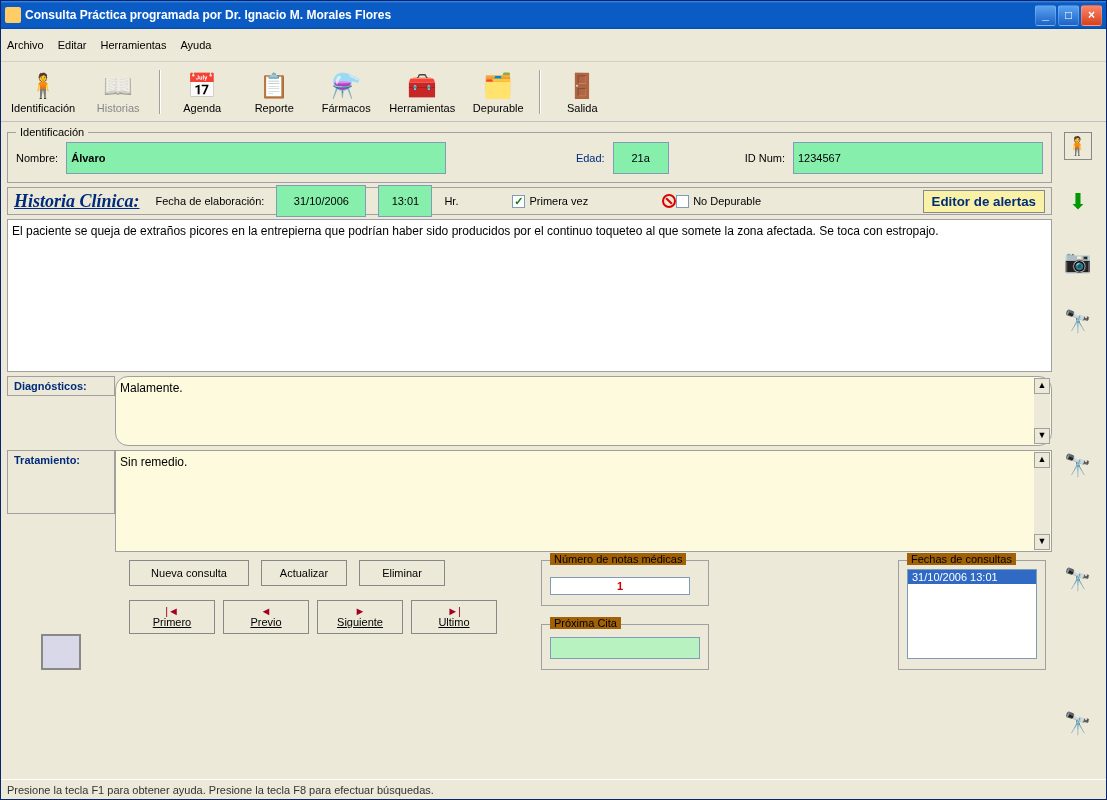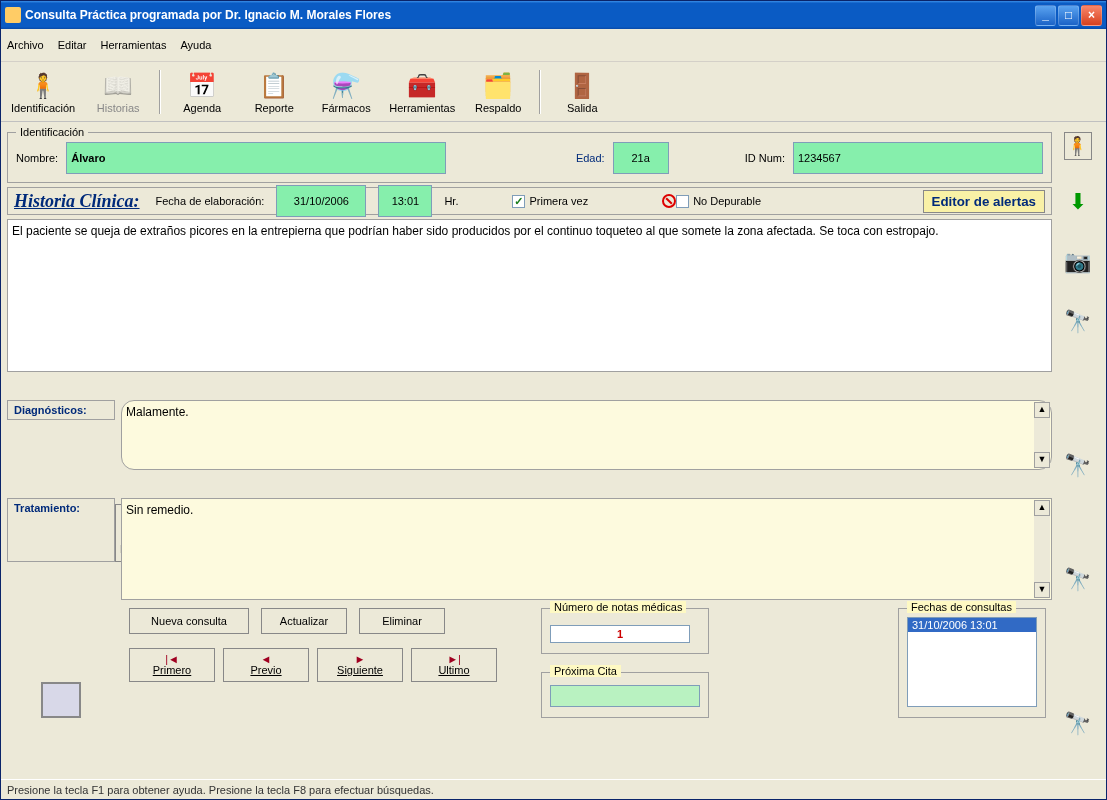--- a/index.html
+++ b/index.html
@@ -190,23 +190,21 @@
   textarea.bigtext {
     width:100%;
     border:1px solid #a0a0a0;
     font:12px Tahoma,Arial,sans-serif;
     padding:4px;
     resize:none;
     background:#fff;
   }
   .section-row {
     display:flex;
-    gap:6px;
     align-items:flex-start;
-    margin-top:24px;
   }
   .section-label {
     border:1px solid #a0a0a0;
     background:#ece9d8;
     font-weight:bold;
     color:#002a7a;
     padding:3px 6px;
     min-width:108px;
     text-align:left;
   }
@@ -255,21 +253,21 @@
     padding:2px 6px;height:34px;
   }
   .btn.nav .navicon{color:#a00020;font-size:11px;line-height:10px;}
   .btn.nav .navtext{text-decoration:underline;text-decoration-style:solid;}
   .notes-box,.fechas-box,.cita-box{
     border:1px solid #a0a0a0;
     padding:6px 8px 10px 8px;
     position:relative;
   }
   .box-legend{
-    position:absolute;top:-8px;left:8px;background:#fef9c3;padding:0 4px;font-size:11px;
+    position:absolute;top:-8px;left:8px;background:#a16207;padding:0 4px;font-size:11px;
   }
   .count-field{
     border:1px solid #7f9db9;background:#fff;color:#c00;font-weight:bold;
     width:140px;text-align:center;padding:2px;margin-top:10px;
   }
   .cita-field{
     border:1px solid #7f9db9;background:#b9f2c1;
     width:150px;height:22px;margin-top:6px;
   }
   .fechas-list{
@@ -340,21 +338,21 @@
     <div class="tool-item">
       <span class="ticon">⚗️</span>
       <span>Fármacos</span>
     </div>
     <div class="tool-item">
       <span class="ticon">🧰</span>
       <span>Herramientas</span>
     </div>
     <div class="tool-item">
       <span class="ticon">🗂️</span>
-      <span>Respaldo</span>
+      <span>Depurable</span>
     </div>
     <div class="tool-sep"></div>
     <div class="tool-item">
       <span class="ticon">🚪</span>
       <span>Salida</span>
     </div>
   </div>
 
   <div class="client">
     <div class="main-col">

